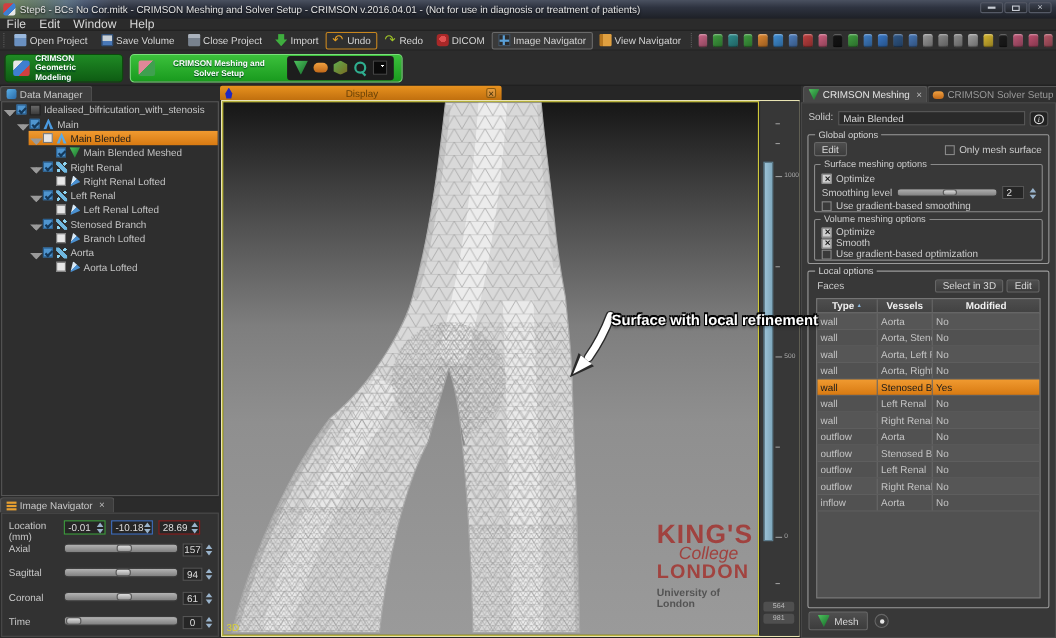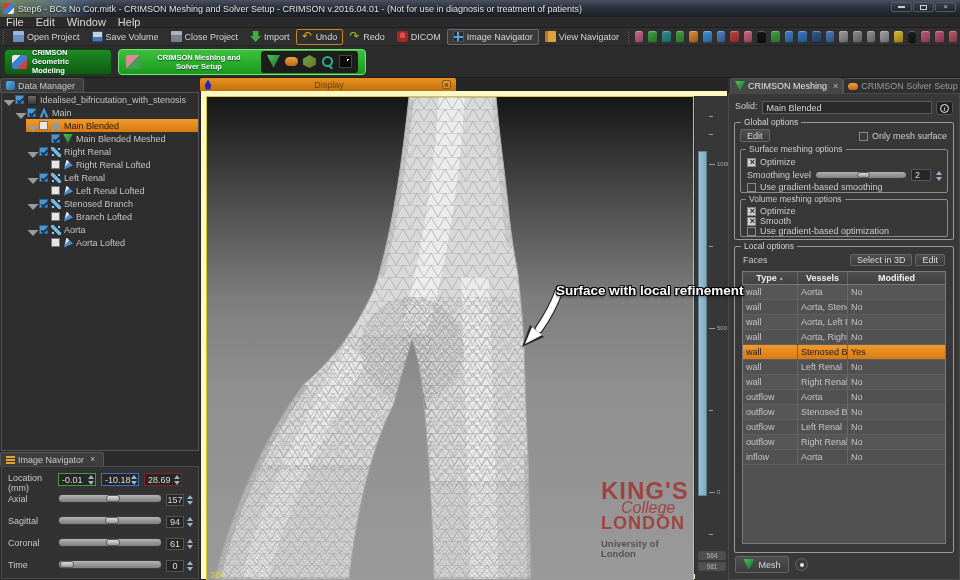--- a/index.html
+++ b/index.html
@@ -116,21 +116,21 @@
   .slider { position:relative; height:9px; border-radius:4px; background:linear-gradient(180deg,#b4b4b4,#7e7e7e); border:1px solid #3a3a3a; flex:1; margin-right:4px; }
   .slider .handle { position:absolute; top:0px; width:14px; height:7px; border-radius:3px; background:linear-gradient(180deg,#dedede,#9a9a9a); border:1px solid #5a5a5a; }
   .val-box { width:18px; height:12px; background:#262626; border:1px solid #555; color:#ddd; display:flex; align-items:center; justify-content:center; margin-right:2px; flex:0 0 auto; }
 
   
   .center-tabbar { position:absolute; left:200px; top:78px; width:528px; height:13px; background:#262626; display:flex; }
   .display-tab { width:256px; height:13px; background:linear-gradient(180deg,#e8921f,#c06f0e); display:flex; align-items:center; border-radius:2px 2px 0 0; }
   .display-tab-icon { width:8px; height:10px; margin:0 4px; background:#2028c0; clip-path:polygon(50% 0,90% 55%,78% 100%,22% 100%,10% 55%); }
   .display-tab-label { flex:1; text-align:center; color:#6a4206; font-size:9px; }
   .display-tab-close { color:#3a2a08; font-size:9px; margin-right:5px; border:1px solid #8a5a10; border-radius:2px; width:9px; height:9px; line-height:8px; text-align:center; background:rgba(255,255,255,.15); }
-  .center-content { position:absolute; left:201px; top:91px; width:526px; height:488px; background:#2a2a2a; border:5px solid #fef9c3; }
+  .center-content { position:absolute; left:201px; top:91px; width:526px; height:488px; background:#2a2a2a; border:1px solid #fef9c3; }
   .viewport { position:absolute; left:0px; top:0px; width:488px; height:486px; border:1px solid #cfc93a; overflow:hidden;
     background:linear-gradient(180deg,#161616 0%,#4e4e4e 22%,#7e7e7e 42%,#8f8f8f 60%,#9a9a9a 100%); }
   .view-label-3d { position:absolute; left:3px; bottom:1px; color:#d8d030; font-size:9px; z-index:5; }
   .watermark { position:absolute; left:394px; top:382px; z-index:4; color:#a23c38; font-family:"Liberation Serif","DejaVu Serif",serif; opacity:.92; line-height:1; }
   .wm1 { font-size:24px; font-weight:bold; letter-spacing:1px; }
   .wm2 { font-size:16px; font-style:italic; padding-left:20px; margin-top:-3px; }
   .wm3 { font-size:18px; font-weight:bold; margin-top:-2px; letter-spacing:1px; }
   .wm4 { font-size:9.5px; font-weight:bold; color:#4e4e4e; font-family:"Liberation Sans",sans-serif; margin-top:7px; }
   .annotation { position:absolute; left:556px; top:283px; z-index:60; color:#fff; font-size:13.5px; font-weight:bold; white-space:nowrap;
     text-shadow:-1px -1px 0 #000, 1px -1px 0 #000, -1px 1px 0 #000, 1px 1px 0 #000, 0 2px 3px rgba(0,0,0,.8); }

